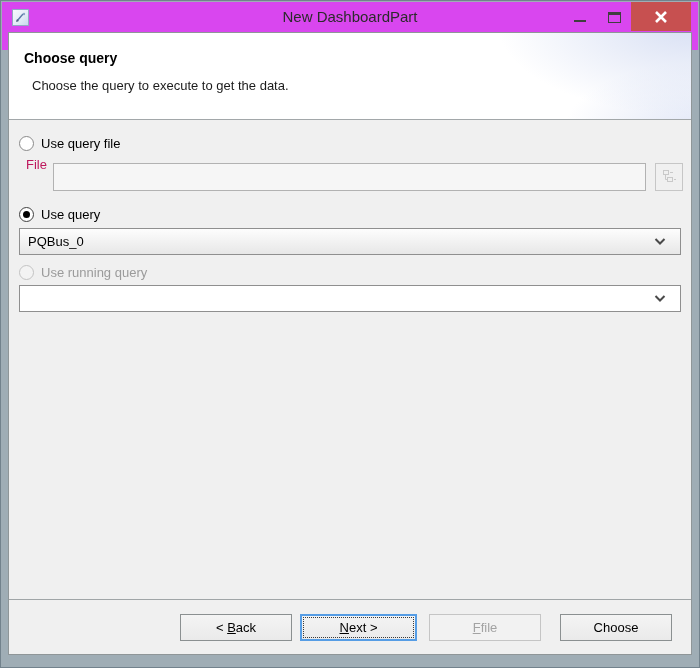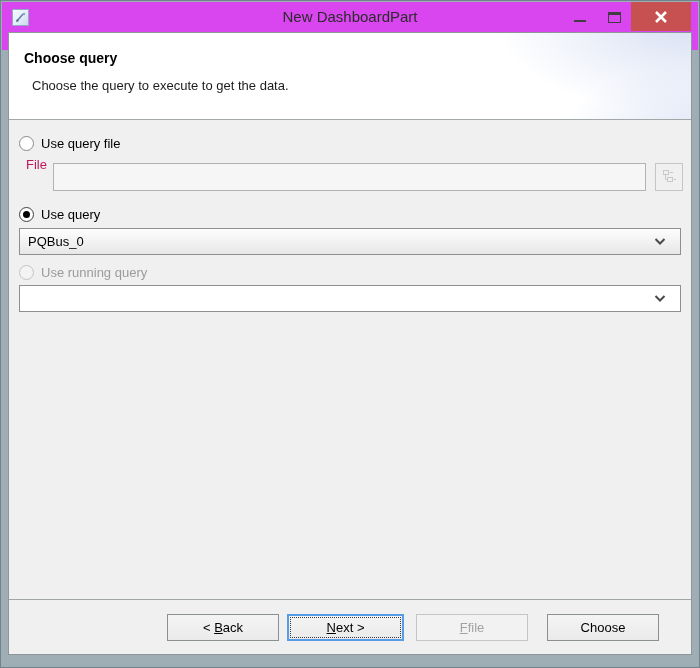--- a/index.html
+++ b/index.html
@@ -120,21 +120,21 @@
   .combo-running { top: 164px; background: #ffffff; }
   .combo .combo-value { font-size: 13px; color: #000000; flex: 1; }
   .combo .chevron { flex: none; margin-right: 6px; }
 
   
   .button-bar {
     position: absolute; left: 0; right: 0; bottom: 0; height: 55px;
     border-top: 1px solid #a0a5a7;
     background: #f0f0f0;
     display: flex; align-items: center; justify-content: flex-end;
-    padding-right: 32px;
+    padding-right: 19px;
   }
   .btn {
     height: 27px; width: 112px;
     background: linear-gradient(#f4f4f4, #eaeaea);
     border: 1px solid #8b9091;
     font-family: "Liberation Sans", sans-serif; font-size: 13px; color: #000000;
   }
   .btn .accel { text-decoration: underline; }
   .btn-back { margin-right: 8px; }
   .btn-next {

